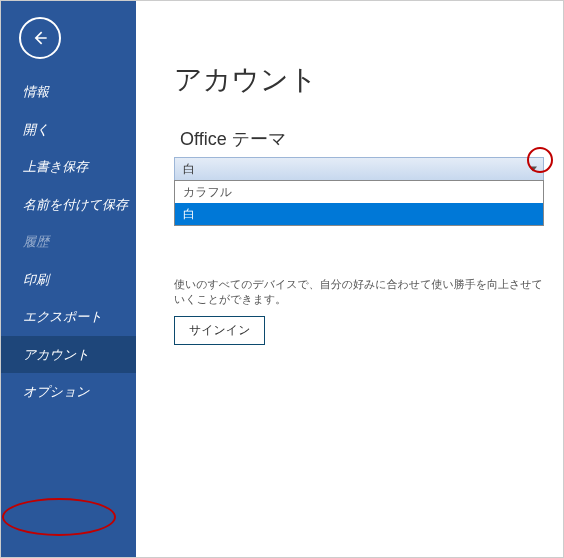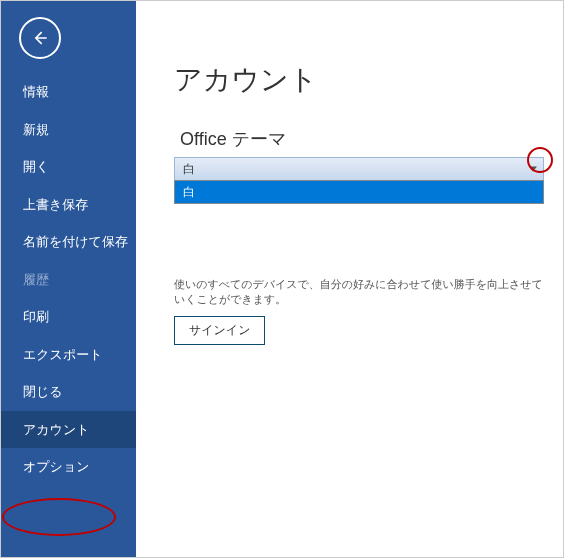--- a/index.html
+++ b/index.html
@@ -33,20 +33,21 @@
     cursor:pointer;
   }
   .back-btn svg{width:20px;height:20px;fill:none;stroke:#fff;stroke-width:2;}
   .nav-item{
     padding:10px 0 10px 22px;
     font-size:13px;
     color:#fff;
     cursor:pointer;
     line-height:1.35;
     position:relative;
+    font-style:italic;
   }
   .nav-item.disabled{opacity:.5;cursor:default;}
   .nav-item.active{background:#1E467A;}
   .main{
     position:absolute;left:135px;right:0;top:0;bottom:0;
     padding:40px 0 0 38px;
     box-sizing:border-box;
   }
   h1{
     font-size:28px;font-weight:400;
@@ -128,44 +129,43 @@
 <div class="app">
 
   <div class="sidebar">
     <div class="back-btn">
       <svg viewBox="0 0 24 24">
         <path d="M14 5 L7 12 L14 19 M7 12 H20"></path>
       </svg>
     </div>
     <div id="nav-container">
         <div class="nav-item">情報</div>
-        <div class="nav-item">新規</div>
         <div class="nav-item">開く</div>
         <div class="nav-item">上書き保存</div>
         <div class="nav-item">名前を付けて保存</div>
         <div class="nav-item disabled">履歴</div>
         <div class="nav-item">印刷</div>
         <div class="nav-item">エクスポート</div>
-        <div class="nav-item">閉じる</div>
         <div class="nav-item active">アカウント</div>
         <div class="nav-item">オプション</div>
       </div>
   </div>
 
   <div class="main">
     <h1>アカウント</h1>
 
     <div class="section-label">Office テーマ</div>
 
     <div class="combo">
       <div class="combo-display">
         <span>白</span>
         <span class="combo-arrow"></span>
       </div>
       <div class="combo-list" id="combo-list">
+          <div class="combo-item">カラフル</div>
           <div class="combo-item selected">白</div>
         </div>
     </div>
 
     <div class="desc">使いのすべてのデバイスで、自分の好みに合わせて使い勝手を向上させていくことができます。</div>
 
     <div class="signin-btn">サインイン</div>
   </div>
 
   <div class="anno arrow-anno" style="left:526px;top:146px;"></div>

